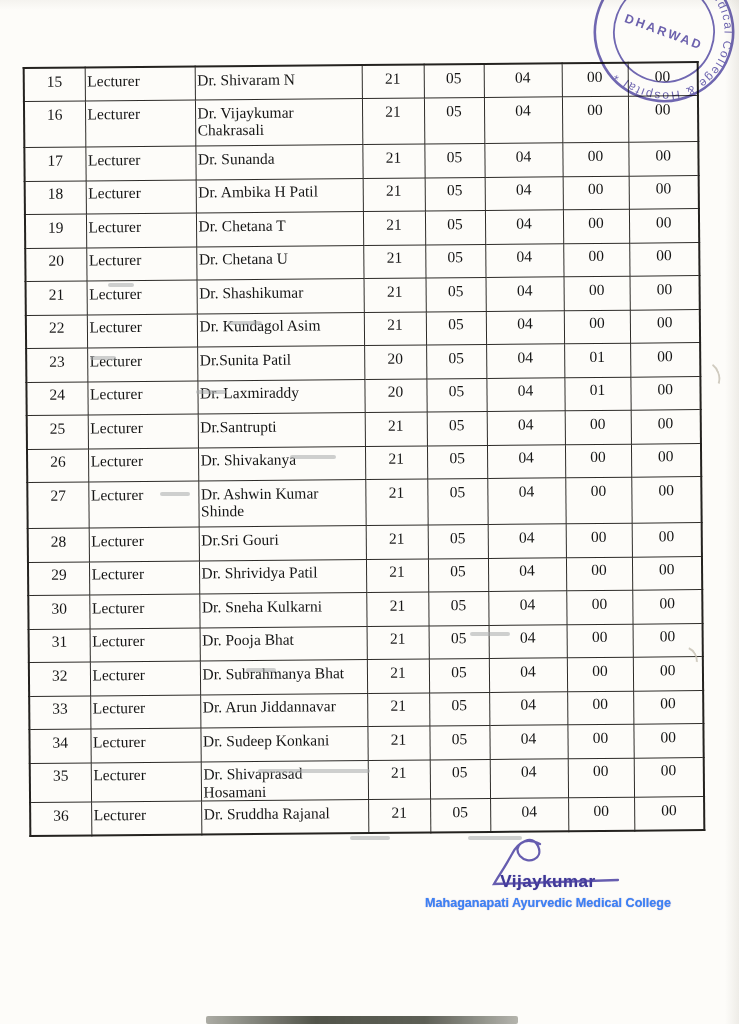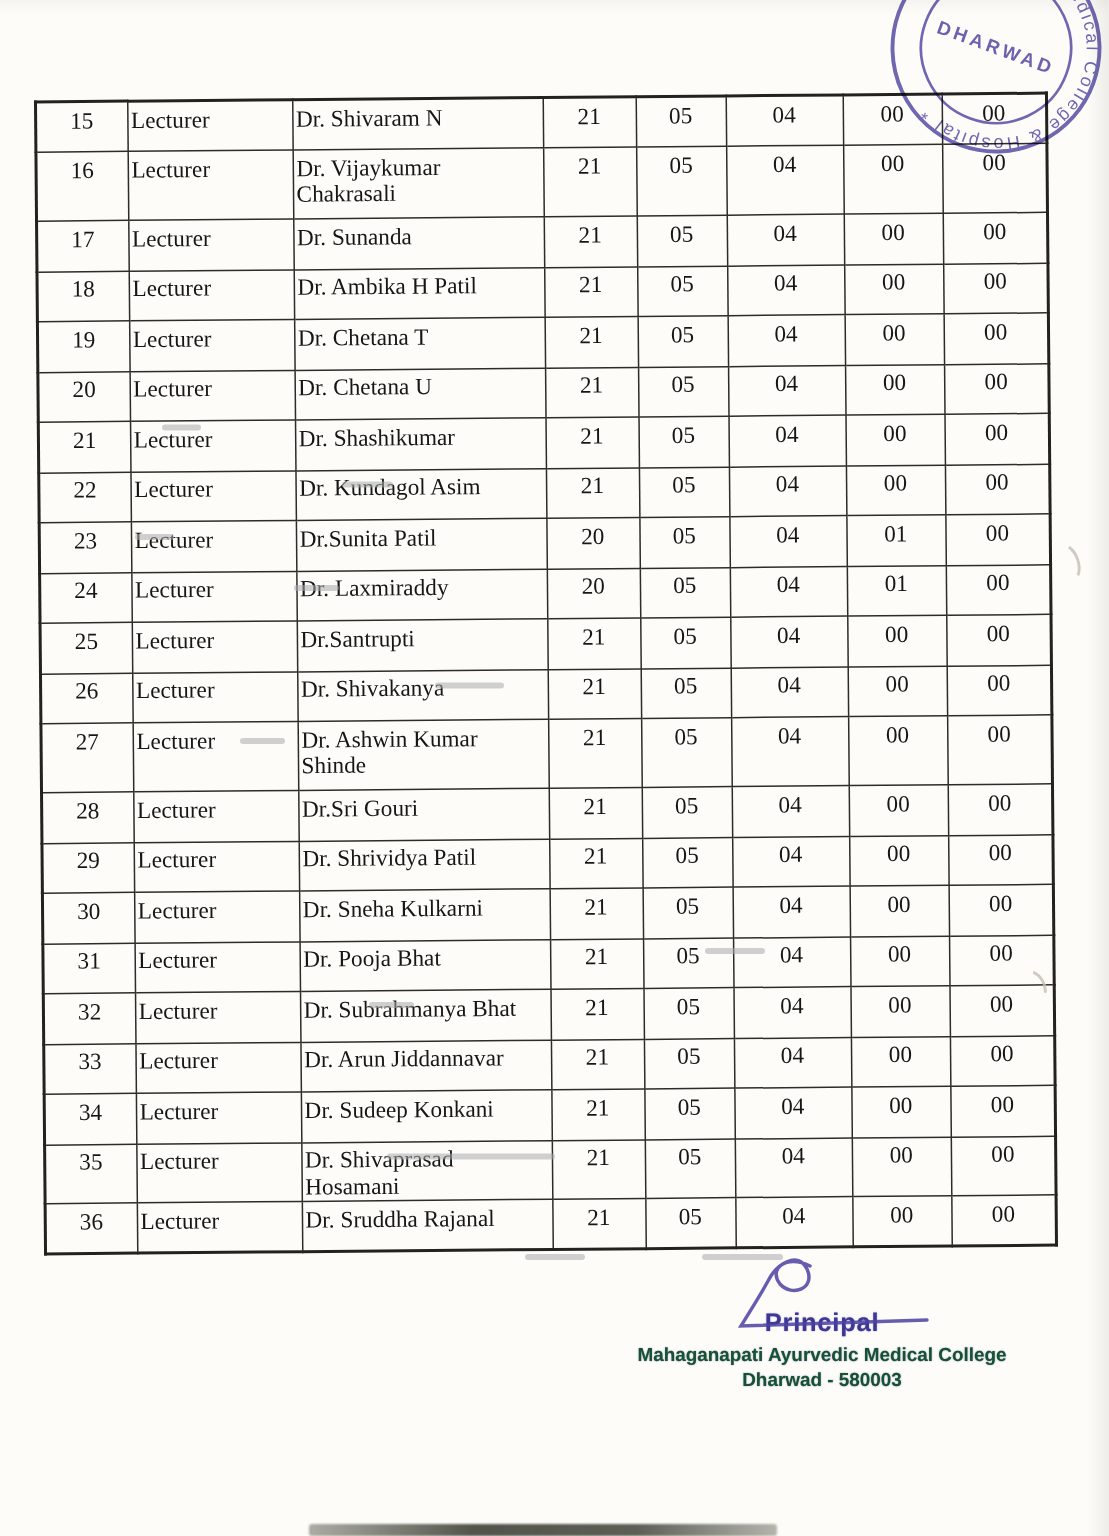--- a/index.html
+++ b/index.html
@@ -43,21 +43,21 @@
     text-align:center; z-index:4;
   }
   .sig-title{
     font-family:"Liberation Sans", sans-serif;
     font-size:17px; font-weight:bold; letter-spacing:.5px;
     color:#3e3796; text-shadow:0 0 1px rgba(70,60,160,.55);
   }
   .addr{
     font-family:"Liberation Sans", sans-serif;
     font-size:12.6px; font-weight:bold; line-height:16.5px;
-    color:#14532d; text-shadow:0 0 1.1px rgba(90,79,174,.65);
+    color:#3b82f6; text-shadow:0 0 1.1px rgba(90,79,174,.65);
   }
   .addr.l1{ margin-top:3px; }
   .signature{
     position:absolute; left:468px; top:836px; width:170px; height:62px;
     z-index:5; pointer-events:none;
   }
   
   .smud{
     position:absolute; height:4px; background:#a8abac; opacity:.55;
     border-radius:2px; filter:blur(.5px); pointer-events:none;
@@ -324,23 +324,22 @@
         <textPath href="#ringpath" startOffset="24">Medical College &amp; Hospital * </textPath>
       </text>
       <text x="112" y="116" text-anchor="middle" font-size="12.5" letter-spacing="2.5" font-weight="bold" fill="#4c3fa0" stroke="none">DHARWAD</text>
     </g>
   </svg>
 
   <svg class="signature" viewBox="0 0 170 62" aria-hidden="true">
     <path d="M 72 8 C 56 0 44 10 52 20 C 60 29 76 23 70 10 C 64 -2 50 6 44 18 C 38 29 32 38 26 48 L 150 44" fill="none" stroke="#4b41a2" stroke-width="2.3" stroke-linecap="round" opacity=".85"></path>
   </svg>
   <div class="footer">
-    <div class="sig-title">Principal</div>
+    <div class="sig-title">Vijaykumar</div>
     <div class="addr l1">Mahaganapati Ayurvedic Medical College</div>
-    <div class="addr">Dharwad - 580003</div>
   </div>
 
   <div class="smud" style="left:108px; top:283px; width:26px;"></div>
   <div class="smud" style="left:228px; top:321px; width:34px;"></div>
   <div class="smud" style="left:90px;  top:356px; width:26px;"></div>
   <div class="smud" style="left:196px; top:390px; width:30px;"></div>
   <div class="smud" style="left:290px; top:455px; width:46px;"></div>
   <div class="smud" style="left:160px; top:492px; width:30px;"></div>
   <div class="smud" style="left:470px; top:632px; width:40px;"></div>
   <div class="smud" style="left:246px; top:668px; width:30px;"></div>

